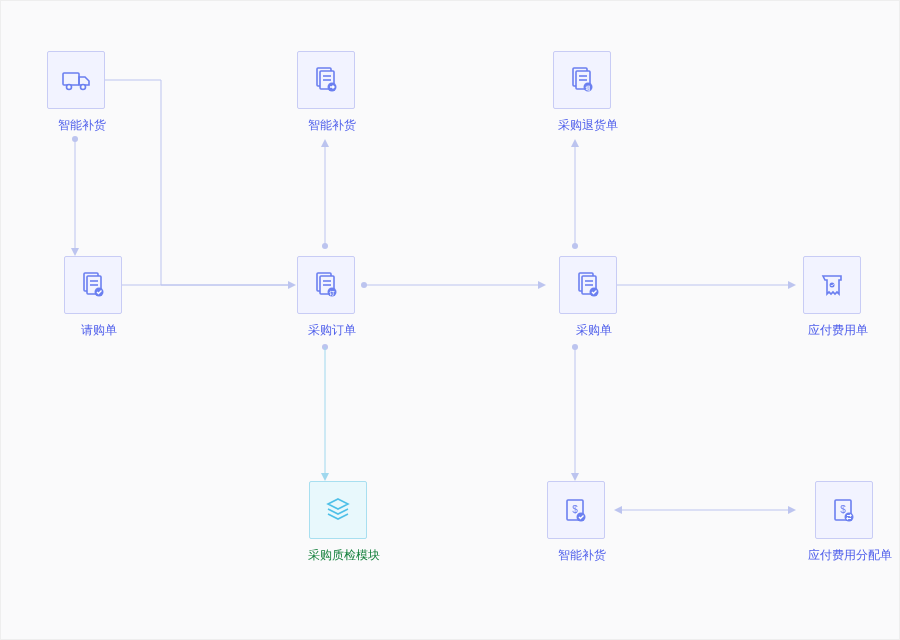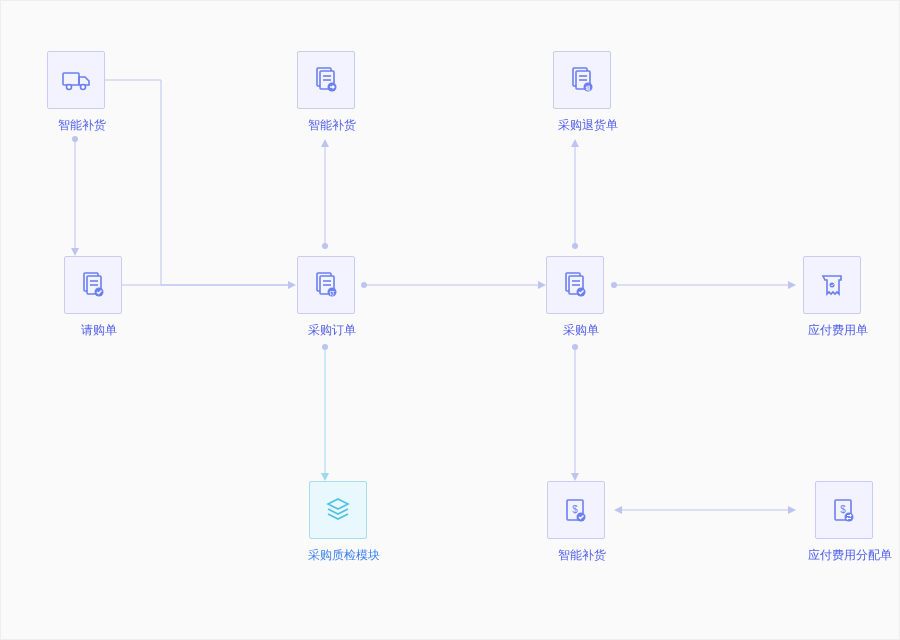--- a/index.html
+++ b/index.html
@@ -32,21 +32,21 @@
       background: #e8f8fc;
       border-color: #a8dff0;
     }
     .node-label {
       font-size: 12px;
       color: #4d5deb;
       text-align: left;
       white-space: nowrap;
       margin-left: 12px;
     }
-    .node-label.cyan { color: #3b82f6; }
+    .node-label.cyan { color: #15803d; }
     svg.connector {
       position: absolute;
       top: 0; left: 0;
       width: 900px; height: 640px;
       pointer-events: none;
     }
     .arrowline {
       stroke: #bcc4ef;
       stroke-width: 1;
       fill: none;
@@ -185,21 +185,21 @@
       <line x1="14" y1="13" x2="22" y2="13"></line>
           <line x1="14" y1="17" x2="22" y2="17"></line>
       <circle cx="23" cy="24" r="4.5" fill="#6b7ff0" stroke="none"></circle>
       <text x="23" y="26.5" font-size="5" fill="#fff" text-anchor="middle" font-weight="bold" stroke="none">退</text>
     </g>
       </svg>
   </div>
   <div class="node-label">采购退货单</div>
 </div>
 
-<div class="node" style="left:545px;top:255px">
+<div class="node" style="left:558px;top:255px">
   <div class="icon-box">
     <svg class="icon-svg" viewBox="0 0 34 34">
         <g fill="none" stroke="#6b7ff0" stroke-width="1.6">
       <rect x="8" y="5" width="14" height="18" rx="1"></rect>
       <rect x="11" y="8" width="14" height="18" rx="1" fill="#f2f3ff"></rect>
       <line x1="14" y1="13" x2="22" y2="13"></line>
           <line x1="14" y1="17" x2="22" y2="17"></line>
       <circle cx="23" cy="24" r="4.5" fill="#6b7ff0" stroke="none"></circle>
       <path d="M21 24 l1.5 1.5 l3-3" stroke="#fff" stroke-width="1.4"></path>
     </g>

